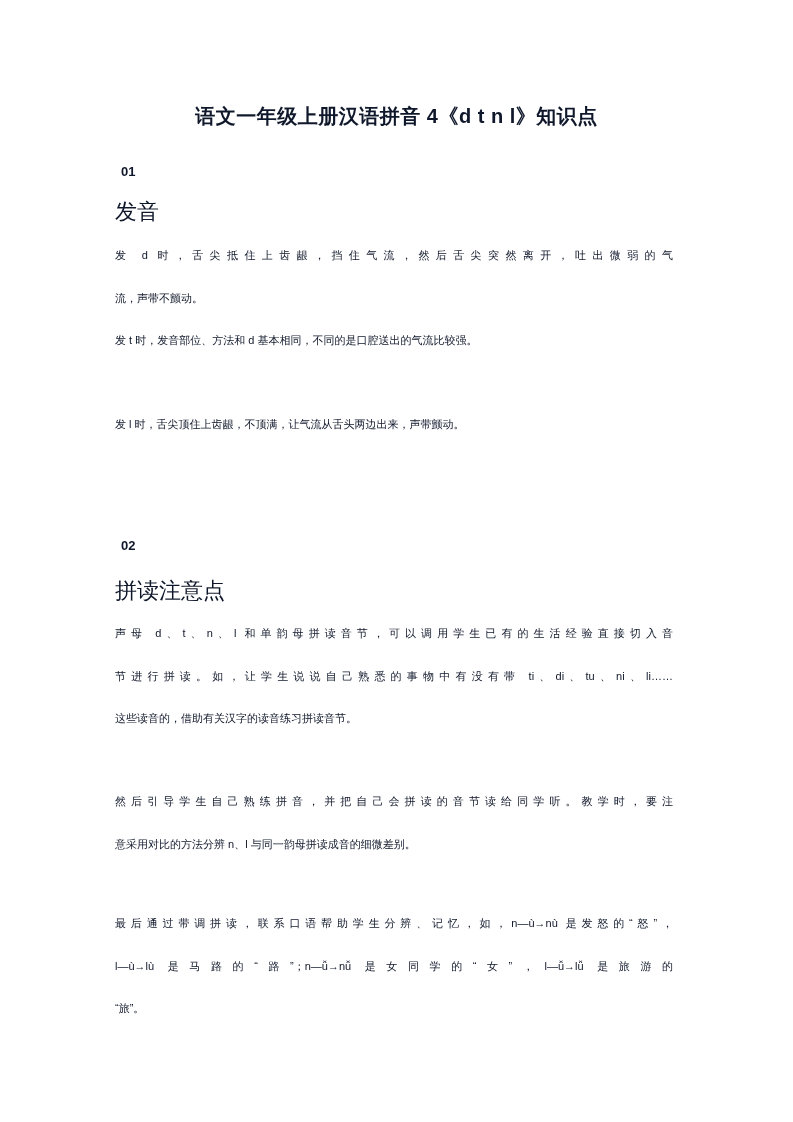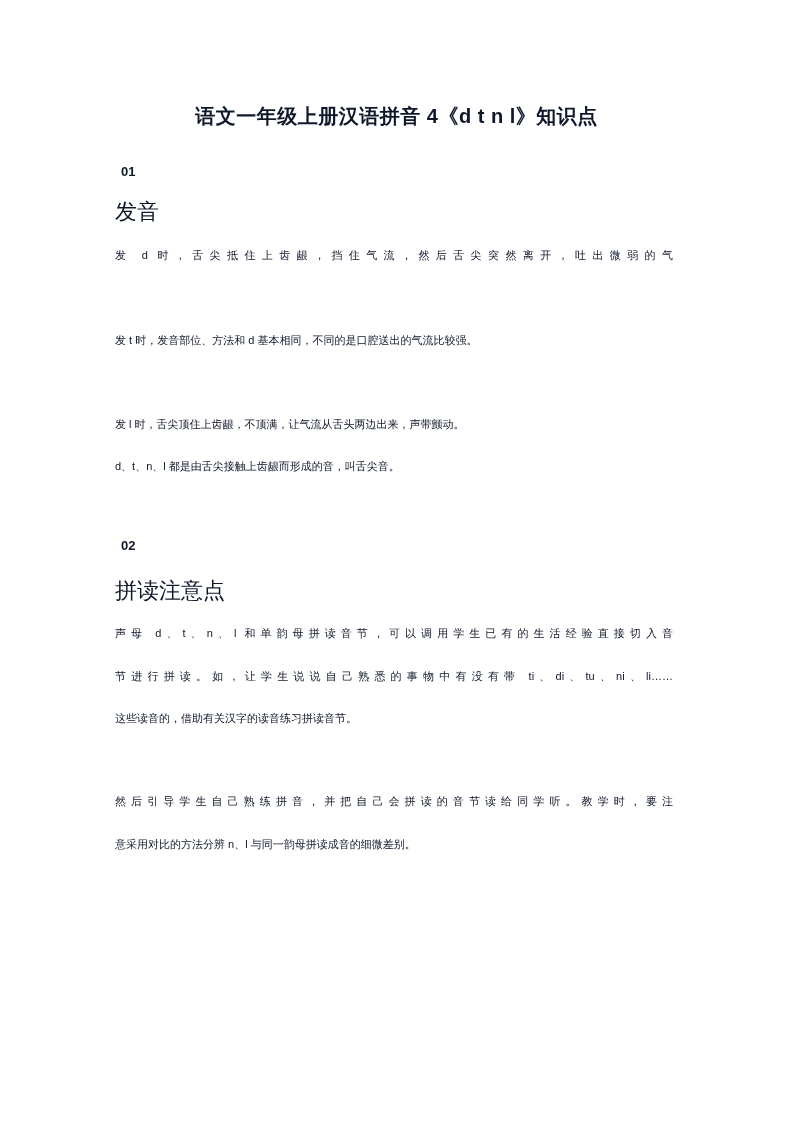--- a/index.html
+++ b/index.html
@@ -64,44 +64,47 @@
 <div class="page" style="background: rgb(255, 255, 255); color: #0f172a;">
 
   <h1 class="doc-title">语文一年级上册汉语拼音 4《d t n l》知识点</h1>
 
   <div class="sec-num" style="top:151px">01</div>
 
   <div class="sec-head" style="top:191px">发音</div>
 
   <div class="para" style="top:234px">
       <div class="line fill">发 d 时，舌尖抵住上齿龈，挡住气流，然后舌尖突然离开，吐出微弱的气</div>
+      <div class="line">流，声带不颤动。</div>
     </div>
 
   <div class="para" style="top:319px">
       <div class="line">发 t 时，发音部位、方法和 d 基本相同，不同的是口腔送出的气流比较强。</div>
     </div>
 
 
   <div class="para" style="top:403px">
       <div class="line">发 l 时，舌尖顶住上齿龈，不顶满，让气流从舌头两边出来，声带颤动。</div>
     </div>
 
-  <div class="para" style="top:445px">
-      <div class="line">d、t、n、l 都是由舌尖接触上齿龈而形成的音，叫舌尖音。</div>
-    </div>
 
   <div class="sec-num" style="top:525px">02</div>
 
   <div class="sec-head" style="top:570px">拼读注意点</div>
 
   <div class="para" style="top:612px">
       <div class="line fill">声母 d、t、n、l 和单韵母拼读音节，可以调用学生已有的生活经验直接切入音</div>
       <div class="line fill">节进行拼读。如，让学生说说自己熟悉的事物中有没有带 ti、di、tu、ni、li……</div>
       <div class="line">这些读音的，借助有关汉字的读音练习拼读音节。</div>
     </div>
 
   <div class="para" style="top:780px">
       <div class="line fill">然后引导学生自己熟练拼音，并把自己会拼读的音节读给同学听。教学时，要注</div>
       <div class="line">意采用对比的方法分辨 n、l 与同一韵母拼读成音的细微差别。</div>
     </div>
 
+  <div class="para" style="top:902px">
+      <div class="line fill">最后通过带调拼读，联系口语帮助学生分辨、记忆，如，n—ù→nù 是发怒的“怒”，</div>
+      <div class="line fill">l—ù→lù 是马路的“路”；n—ǚ→nǚ 是女同学的“女”，l—ǚ→lǚ 是旅游的</div>
+      <div class="line">“旅”。</div>
+    </div>
 
 </div>
 
 </body></html>

